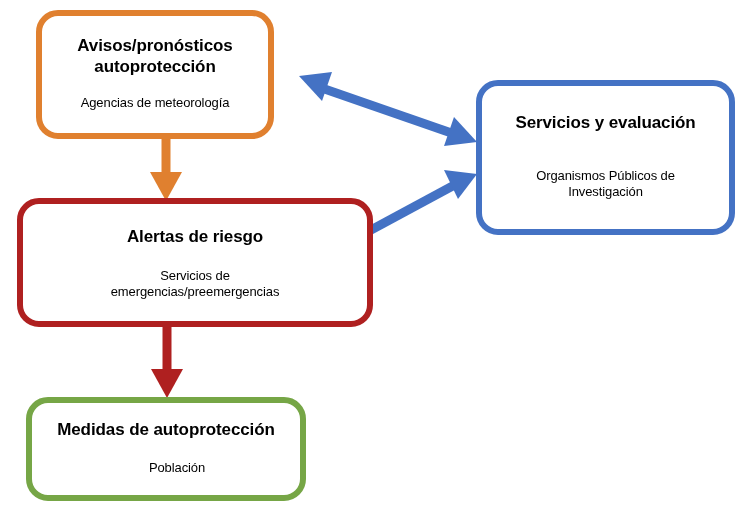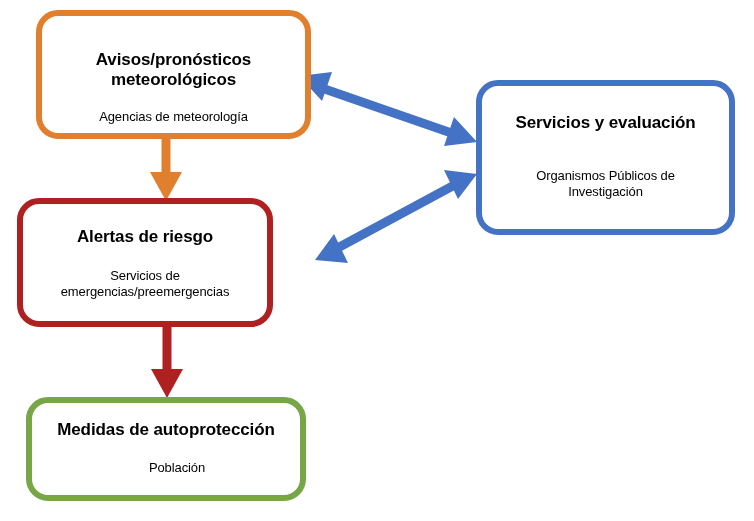--- a/index.html
+++ b/index.html
@@ -42,34 +42,33 @@
     letter-spacing: -0.1px;
   }
   
   .node .subtitle {
     margin-top: 20px;
   }
 
   #node-avisos {
     left: 36px;
     top: 10px;
-    width: 275px;
+    width: 238px;
     height: 129px;
     border-width: 6px;
     border-color: #E0802F;
     border-radius: 22px;
     padding: 6px 8px 8px 8px;
-    justify-content: flex-end;
   }
   #node-avisos .subtitle { margin-top: 18px; }
 
   #node-alertas {
     left: 17px;
     top: 198px;
-    width: 256px;
+    width: 356px;
     height: 129px;
     border-width: 6px;
     border-color: #AF2020;
     border-radius: 22px;
     padding: 4px 6px 2px 6px;
   }
   #node-alertas .subtitle { margin-top: 20px; }
 
   #node-medidas {
     left: 26px;
@@ -130,21 +129,21 @@
     <g>
       <line x1="332" y1="251" x2="460" y2="182" stroke="#4472C4" stroke-width="9"></line>
       <polygon points="315,260 348,263 334,234" fill="#4472C4"></polygon>
       <polygon points="477,174 444,170 458,199" fill="#4472C4"></polygon>
     </g>
   </svg>
 
   <div class="node" id="node-avisos">
     <div class="title">
       <span>Avisos/pronósticos</span><br>
-      <span>meteorológicos</span>
+      <span>autoprotección</span>
     </div>
     <div class="subtitle">Agencias de meteorología</div>
   </div>
 
   <div class="node" id="node-alertas">
     <div class="title">Alertas de riesgo</div>
     <div class="subtitle">
       <span>Servicios de</span><br>
       <span>emergencias/preemergencias</span>
     </div>

